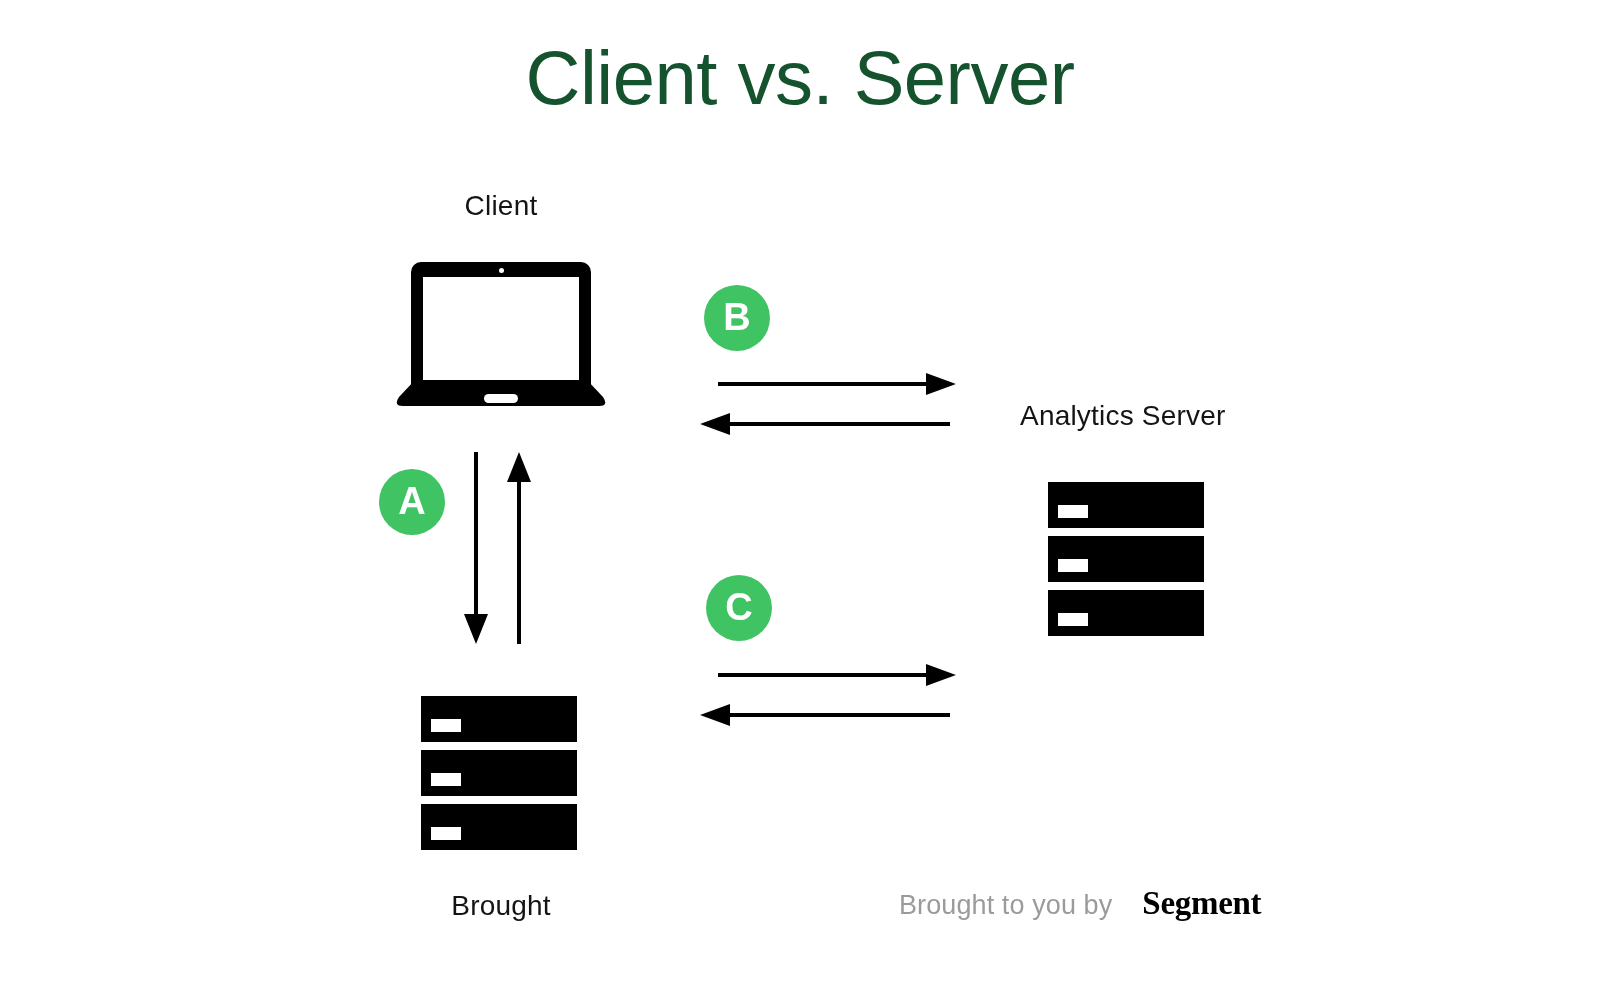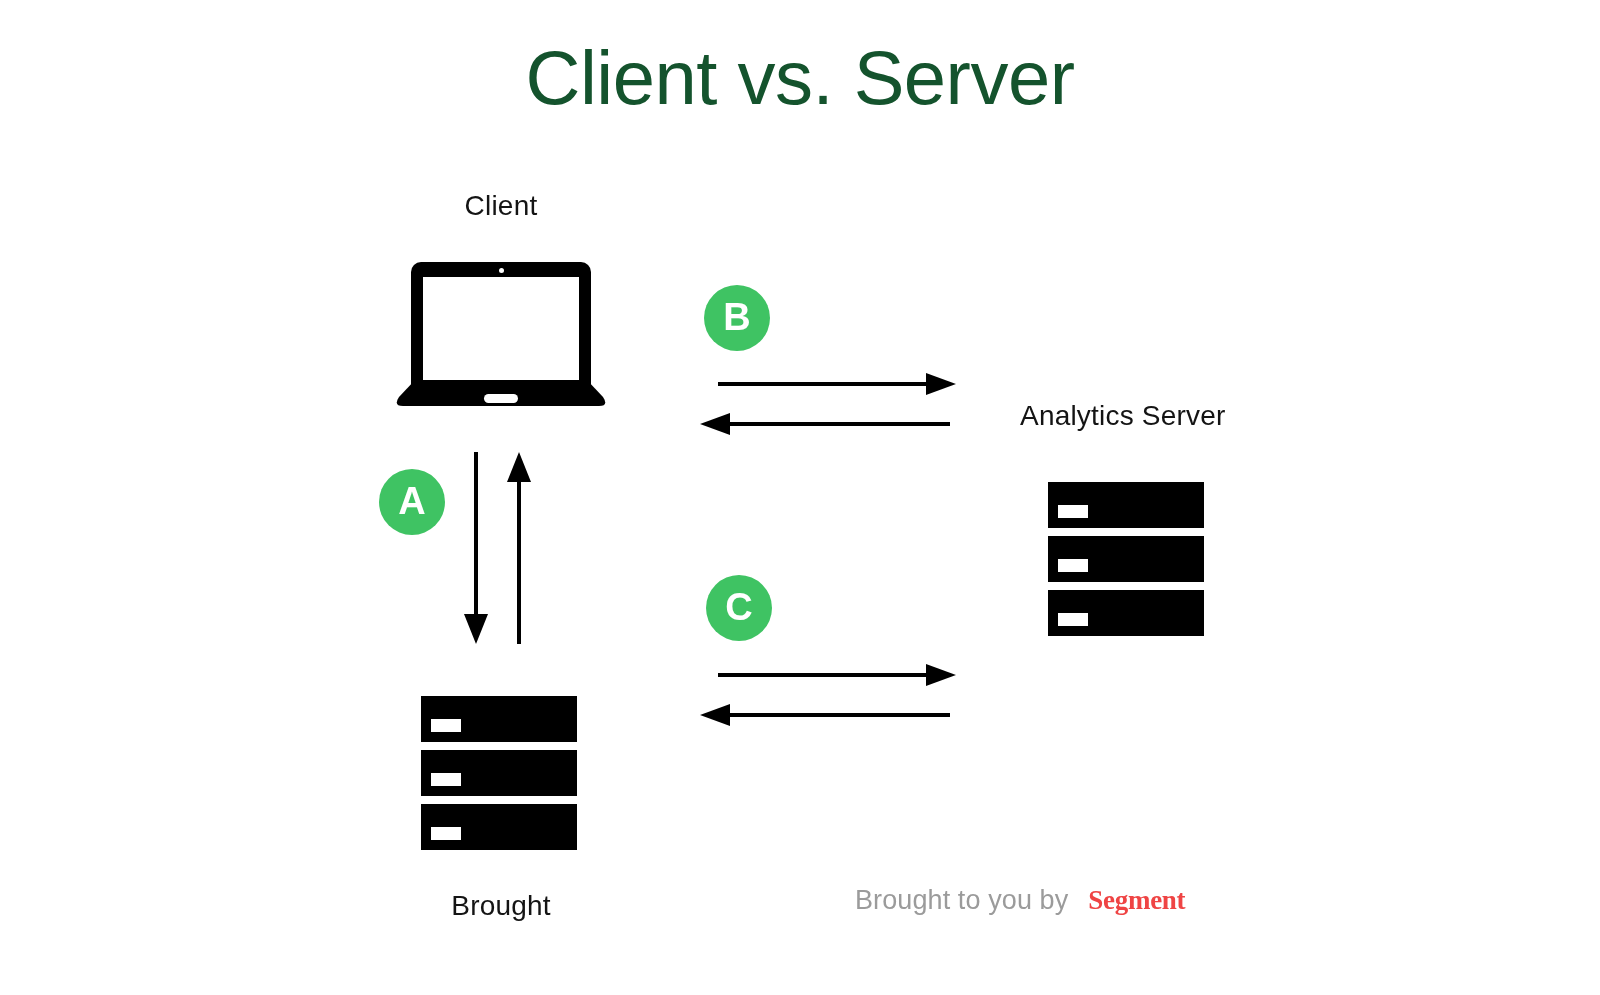--- a/index.html
+++ b/index.html
@@ -152,27 +152,28 @@
     top: 885px;
     display: flex;
     align-items: baseline;
     white-space: nowrap;
   }
   .attrib-text {
     font-size: 27px;
     font-weight: 400;
     color: #9b9b9b;
     letter-spacing: 0.1px;
+    margin-left: 44px;
   }
   .attrib-brand {
     font-family: "Liberation Serif", serif;
-    font-size: 27px;
+    font-size: 33px;
     font-weight: 700;
-    color: #ef4444;
-    margin-left: 20px;
+    color: #000000;
+    margin-left: 30px;
     letter-spacing: -0.3px;
   }
 </style>
 </head>
 <body>
 
 <div id="canvas">
 
   <div class="title">Client vs. Server</div>
 

